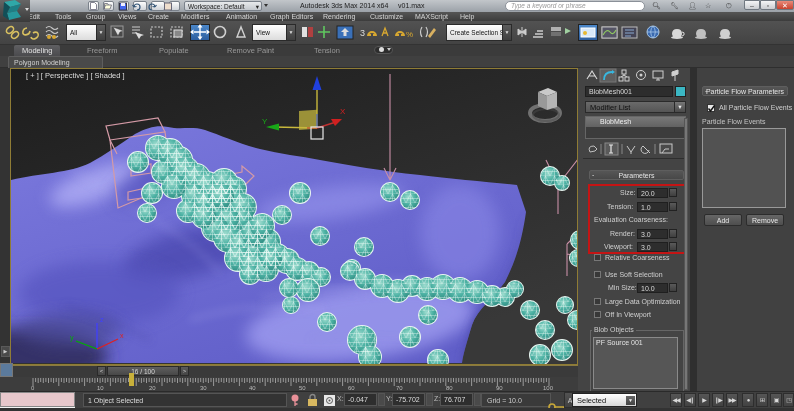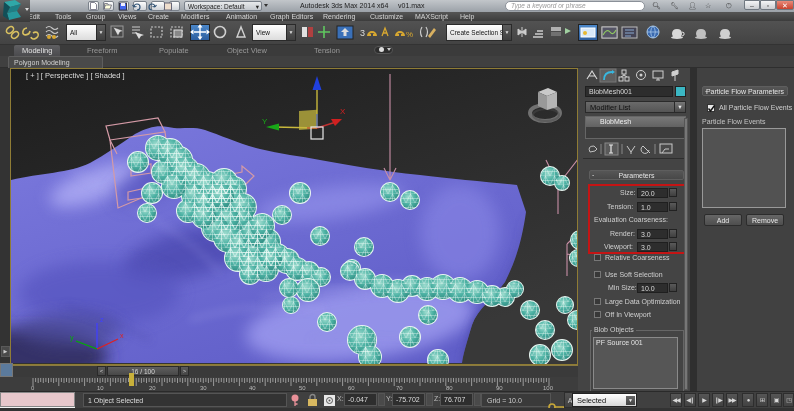--- a/index.html
+++ b/index.html
@@ -206,21 +206,21 @@
  <g fill="#d0d0d0">
   <path d="M76 10 q0 -5 5 -5 q5 0 5 5 l-1 3 h-8 Z"></path>
         <ellipse cx="81" cy="13.5" rx="6" ry="1.5"></ellipse>
  </g>
 </svg>
 
 <div class="abs" id="ribbon">
  <div class="tab active" style="left:14px;">Modeling</div>
  <div class="tab" style="left:87px;">Freeform</div>
  <div class="tab" style="left:159px;">Populate</div>
- <div class="tab" style="left:227px;">Object View</div>
+ <div class="tab" style="left:227px;">Remove Paint</div>
  <div class="tab" style="left:314px;">Tension</div>
  <div class="tab" style="left:374px;width:19px;height:8px;top:1px;background:#2d2d2d;border-radius:4px;border:1px solid #555;"></div>
  <div class="tab" style="left:379px;top:2px;width:5px;height:5px;background:#ddd;border-radius:50%;"></div>
  <div class="tab" style="left:387px;top:3px;width:0;height:0;border-left:2px solid transparent;border-right:2px solid transparent;border-top:3px solid #ccc;"></div>
 </div>
 <div class="abs" id="polyrow"></div>
 <div class="abs" id="polytab">Polygon Modeling</div>
 <div class="abs" id="leftcol"></div>
 <div class="abs" id="leftbtn">▶</div>
 

